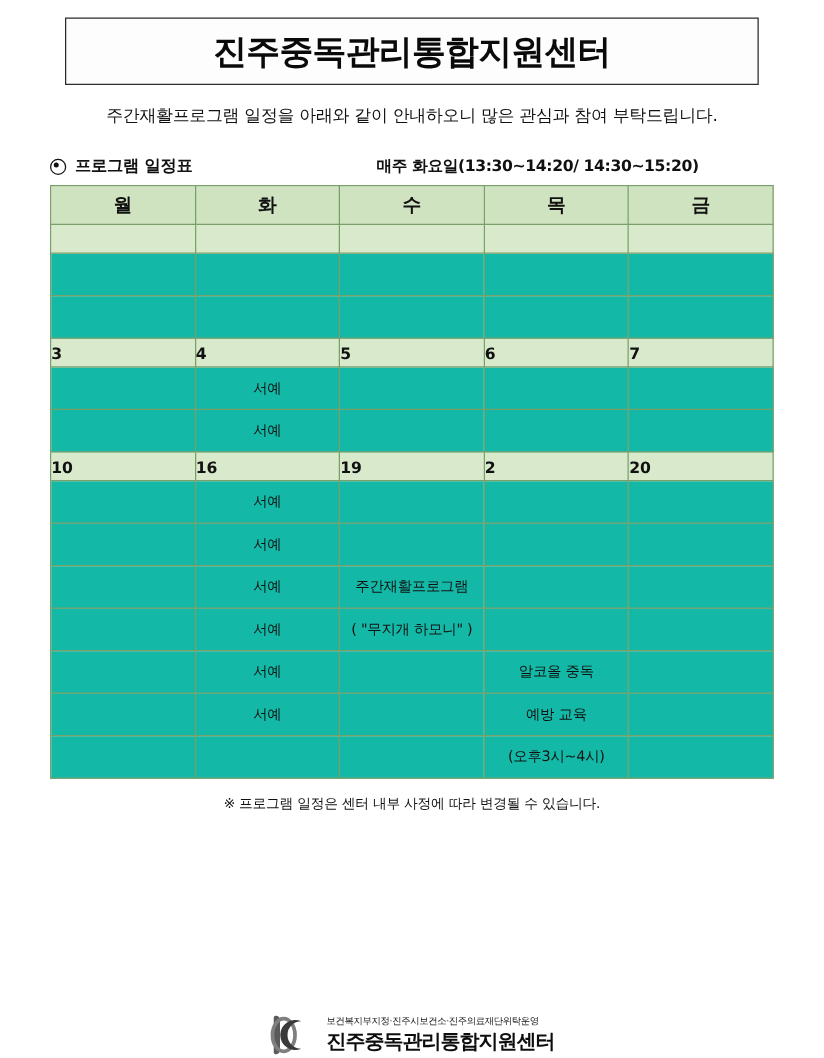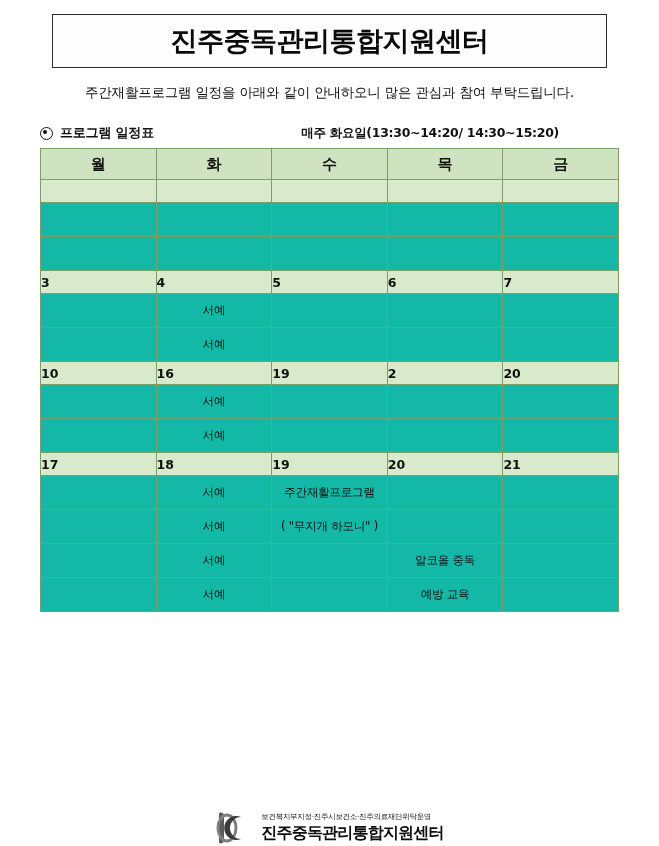--- a/index.html
+++ b/index.html
@@ -268,27 +268,20 @@
       </tr>
       <tr>
         <td class="cell"></td>
         <td class="cell">서예</td>
         <td class="cell"></td>
         <td class="cell"></td>
         <td class="cell"></td>
       </tr>
 
       <tr>
-        <td class="daynum">17</td>
-        <td class="daynum">18</td>
-        <td class="daynum">19</td>
-        <td class="daynum">20</td>
-        <td class="daynum">21</td>
-      </tr>
-      <tr>
         <td class="cell"></td>
         <td class="cell">서예</td>
         <td class="cell">주간재활프로그램</td>
         <td class="cell"></td>
         <td class="cell"></td>
       </tr>
       <tr>
         <td class="cell"></td>
         <td class="cell">서예</td>
         <td class="cell">( "무지개 하모니" )</td>
@@ -301,25 +294,33 @@
         <td class="cell">서예</td>
         <td class="cell"></td>
         <td class="cell">알코올 중독</td>
         <td class="cell"></td>
       </tr>
       <tr>
         <td class="cell"></td>
         <td class="cell">서예</td>
         <td class="cell"></td>
         <td class="cell">예방 교육</td>
+        <td class="cell"></td>
+      </tr>
+      <tr>
+        <td class="cell"></td>
+        <td class="cell"></td>
+        <td class="cell"></td>
+        <td class="cell">(오후3시~4시)</td>
         <td class="cell"></td>
       </tr>
     </tbody>
   </table>
 
+  <div class="footnote">※ 프로그램 일정은 센터 내부 사정에 따라 변경될 수 있습니다.</div>
 
   <div class="logo-wrap">
     <div class="logo-mark">
       <svg width="40" height="36" viewBox="0 0 40 36" xmlns="http://www.w3.org/2000/svg">
         <path d="M4 4 C 4 2, 8 2, 9 5 L 9 31 C 8 34, 4 34, 4 32 Z" fill="#5a5a5a"></path>
         <path d="M12 18 m -9 0 a 9 13 0 1 1 18 0 a 9 13 0 1 1 -18 0" fill="none" stroke="#7f7f7f" stroke-width="3"></path>
         <path d="M26 7 a 12 12 0 1 0 0 22 a 9 9 0 1 1 0 -22 z" fill="#3a3a3a"></path>
       </svg>
     </div>
     <div class="logo-texts">

